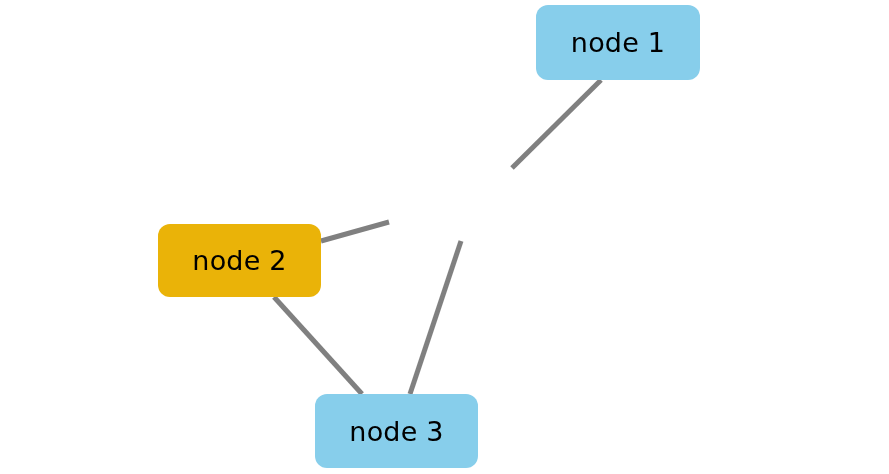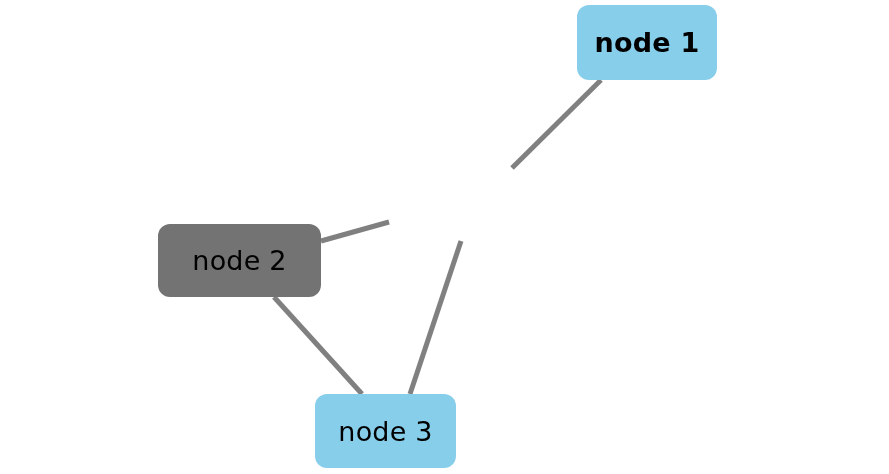--- a/index.html
+++ b/index.html
@@ -49,25 +49,25 @@
 <div id="canvas" style="width: 889px; height: 474px; background: rgb(255, 255, 255);">
 
   <svg id="edges" viewBox="0 0 889 474" xmlns="http://www.w3.org/2000/svg" style="width: 889px; height: 474px;">
     <line x1="512" y1="168" x2="601" y2="80" stroke="#808080" stroke-width="5" stroke-linecap="butt"></line>
     <line x1="389" y1="222" x2="321" y2="241" stroke="#808080" stroke-width="5" stroke-linecap="butt"></line>
     <line x1="461" y1="241" x2="410" y2="394" stroke="#808080" stroke-width="5" stroke-linecap="butt"></line>
     <line x1="274" y1="297" x2="362" y2="394" stroke="#808080" stroke-width="5" stroke-linecap="butt"></line>
   </svg>
 
 
-  <div class="node" style="left: 577px; top: 5px; width: 140px; height: 75px; background: rgb(135, 206, 235); font-weight: bold;">
+  <div class="node" style="left: 536px; top: 5px; width: 164px; height: 75px; background: rgb(135, 206, 235);">
     <span class="node-label" style="color: rgb(0, 0, 0);">node 1</span>
   </div>
 
-  <div class="node" style="left: 158px; top: 224px; width: 163px; height: 73px; background: #737373;">
+  <div class="node" style="left: 158px; top: 224px; width: 163px; height: 73px; background: #eab308;">
     <span class="node-label" style="color: rgb(0, 0, 0);">node 2</span>
   </div>
 
-  <div class="node" style="left: 315px; top: 394px; width: 141px; height: 74px; background: rgb(135, 206, 235);">
+  <div class="node" style="left: 315px; top: 394px; width: 163px; height: 74px; background: rgb(135, 206, 235);">
     <span class="node-label" style="color: rgb(0, 0, 0);">node 3</span>
   </div>
 
 </div>
 
 </body></html>

